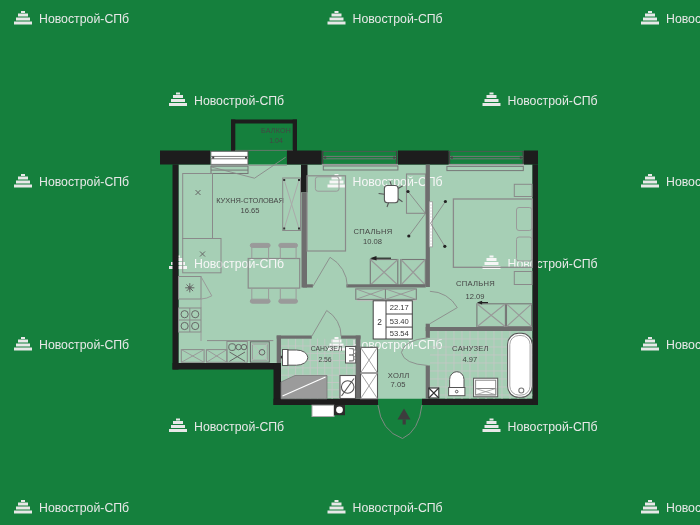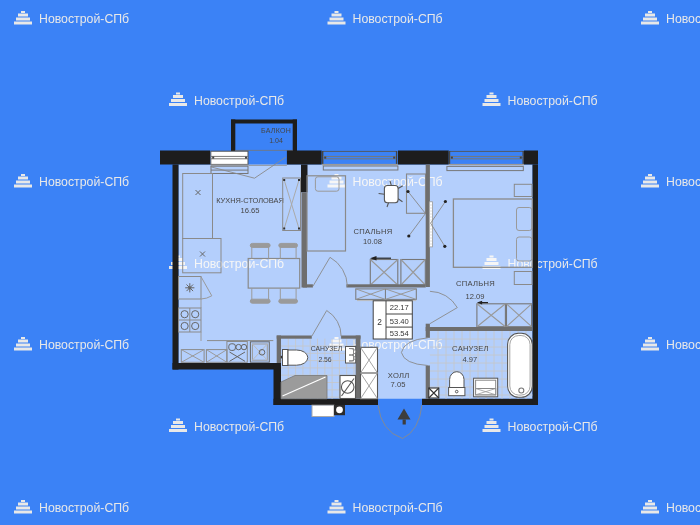--- a/index.html
+++ b/index.html
@@ -1,16 +1,16 @@
 <!DOCTYPE html>
 <html><head>
 <meta charset="utf-8">
 <style>
   html,body{margin:0;padding:0;background:#ffffff;}
-  #canvas{position:relative;width:700px;height:525px;background:#3b82f6;overflow:hidden;
+  #canvas{position:relative;width:700px;height:525px;background:#15803d;overflow:hidden;
     font-family:"Liberation Sans", sans-serif;}
   svg{position:absolute;left:0;top:0;}
   text{font-family:"Liberation Sans", sans-serif;}
 </style>
 </head>
 <body>
 <div id="canvas">
 <svg width="700" height="525" viewBox="0 0 700 525">
 <defs>
   <g id="wm" fill="#e8e8e8">

